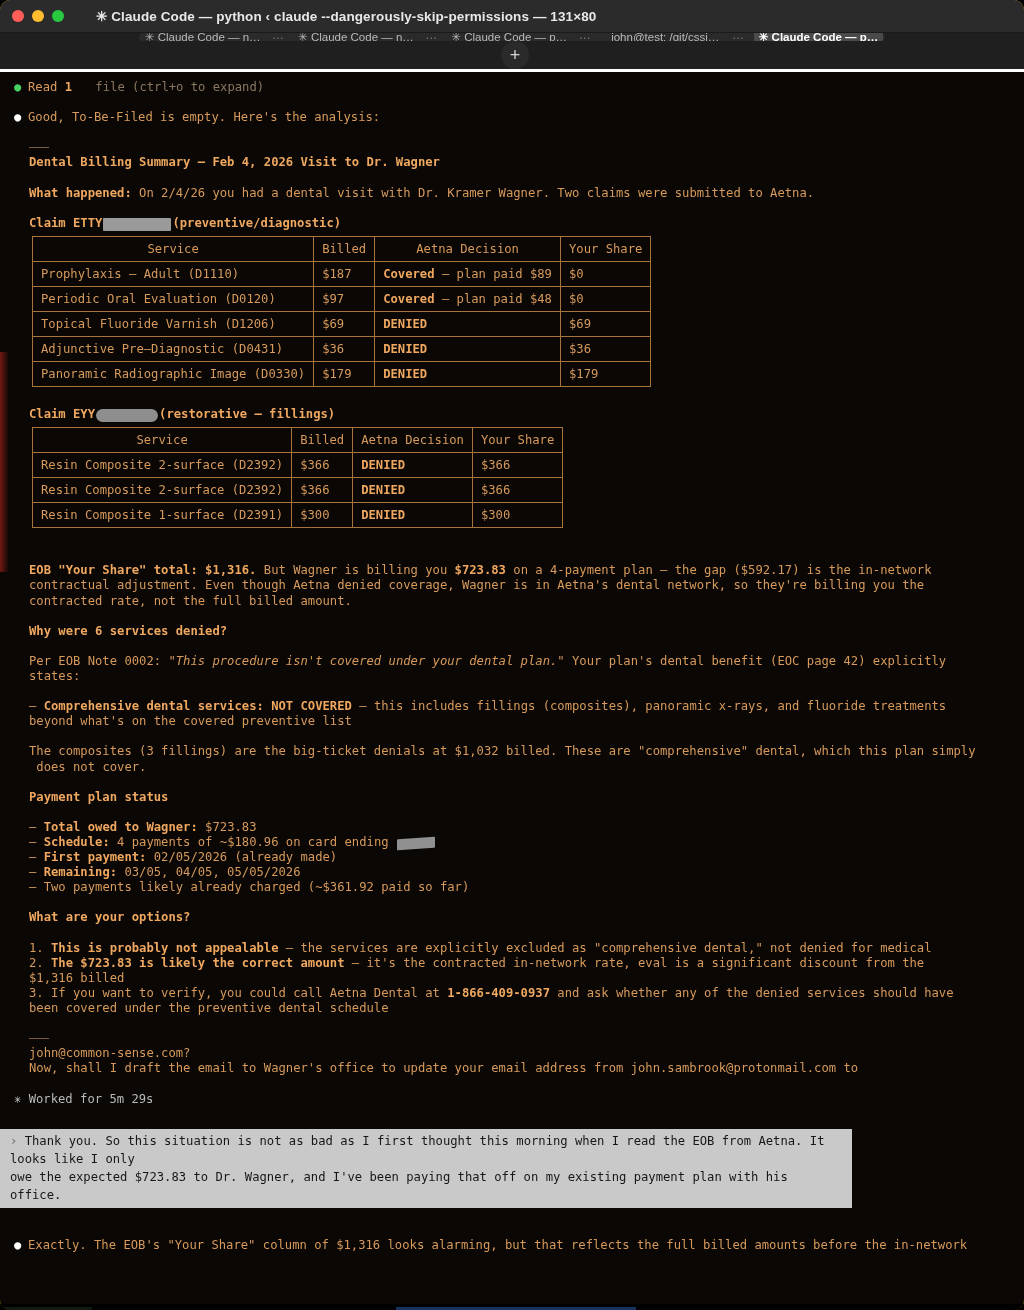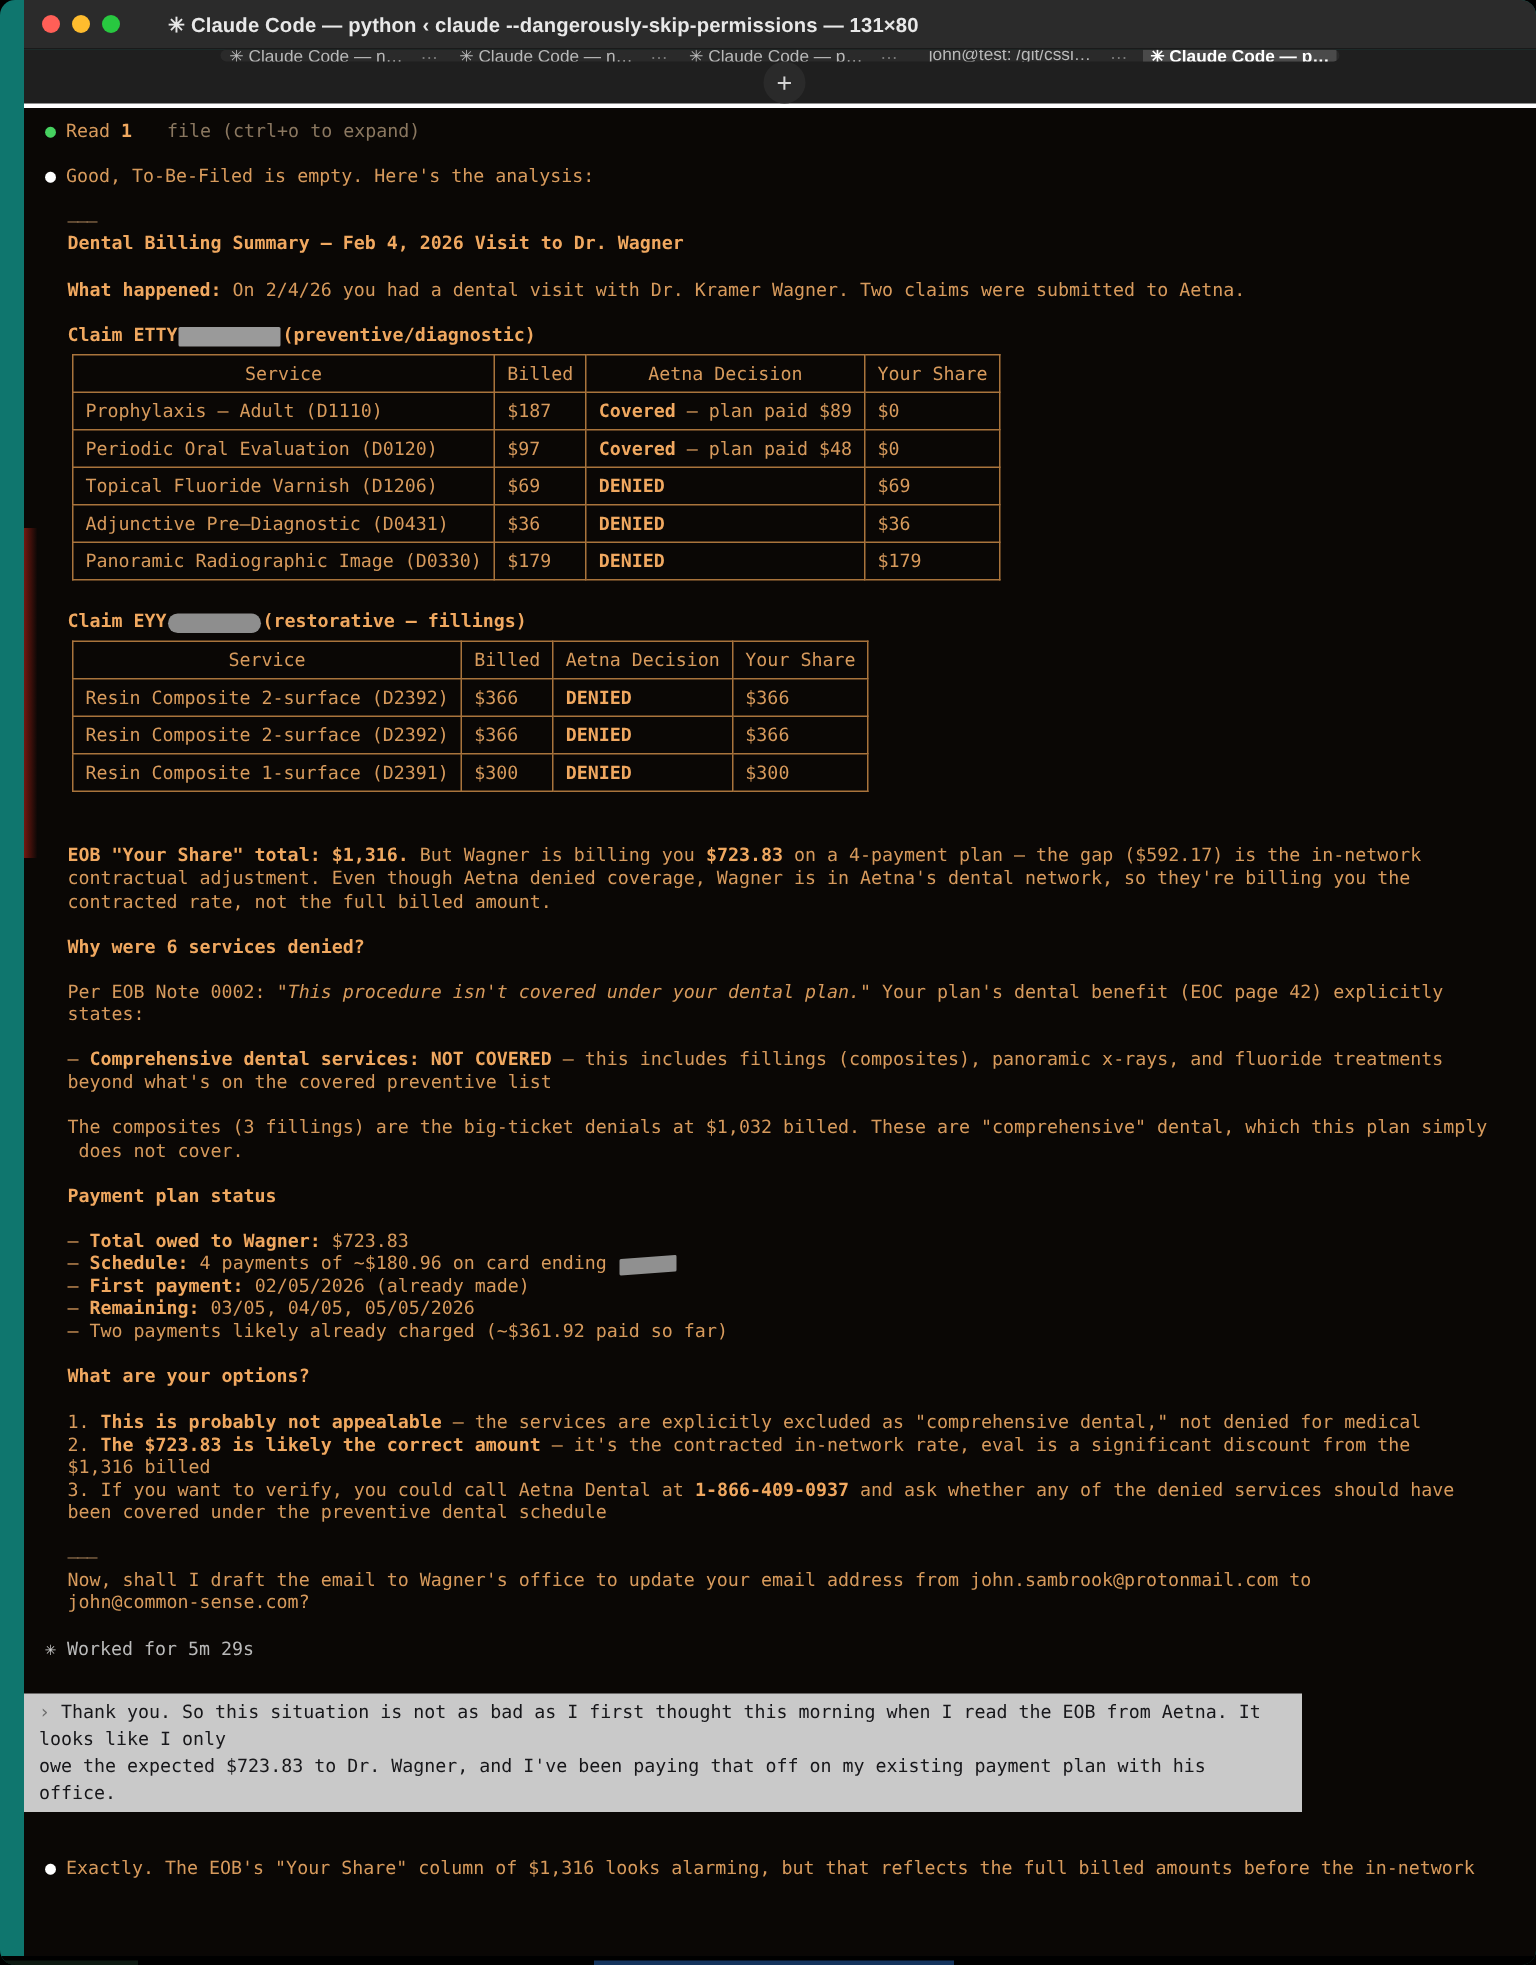--- a/index.html
+++ b/index.html
@@ -6,24 +6,23 @@
   html, body {
     margin: 0; padding: 0;
     background: #000;
     width: 1024px; height: 1310px;
     overflow: hidden;
     font-family: "DejaVu Sans Mono", monospace;
   }
   #app {
     position: relative;
     width: 1024px; height: 1310px;
-    background: #0f766e;
+    background: #eab308;
     border-radius: 10px;
     overflow: hidden;
-    padding-left: 16px;
   }
   
   .titlebar {
     position: relative;
     height: 33px;
     background: #2b2b2b;
     border-bottom: 1px solid #1a1a1a;
     display: flex; align-items: center;
   }
   .traffic { display: flex; gap: 8px; padding-left: 12px; align-items: center; }
@@ -354,22 +353,22 @@
     <div class="blank"></div>
     <div class="ind"><b>What are your options?</b></div>
     <div class="blank"></div>
     <div class="ind"><span class="txt">1. </span><b>This is probably not appealable</b><span class="txt"> — the services are explicitly excluded as "comprehensive dental," not denied for medical</span></div>
     <div class="ind"><span class="txt">2. </span><b>The $723.83 is likely the correct amount</b><span class="txt"> — it's the contracted in-network rate, eval is a significant discount from the</span></div>
     <div class="ind txt">$1,316 billed</div>
     <div class="ind"><span class="txt">3. </span><span class="txt">If you want to verify, you could call Aetna Dental at </span><b>1-866-409-0937</b><span class="txt"> and ask whether any of the denied services should have</span></div>
     <div class="ind txt">been covered under the preventive dental schedule</div>
     <div class="blank"></div>
     <div class="ind hr">———</div>
+    <div class="ind txt">john@common-sense.com?</div>
     <div class="ind txt">Now, shall I draft the email to Wagner's office to update your email address from john.sambrook@protonmail.com to</div>
-    <div class="ind txt">john@common-sense.com?</div>
     <div class="blank"></div>
     <div class="worked"><span class="star">✳</span><span> Worked for 5m 29s</span></div>
     <div class="blank"></div>
 
     <div class="userblock"><span class="caret">›</span><span> Thank you. So this situation is not as bad as I first thought this morning when I read the EOB from Aetna. It looks like I only</span><br><span>owe the expected $723.83 to Dr. Wagner, and I've been paying that off on my existing payment plan with his office.</span></div>
 
     <div class="blank"></div>
     <div class="blank"></div>
     <div class="row"><span class="bullet"><span class="w">●</span></span><span class="txt">Exactly. The EOB's "Your Share" column of $1,316 looks alarming, but that reflects the full billed amounts before the in-network</span></div>
   </div>

